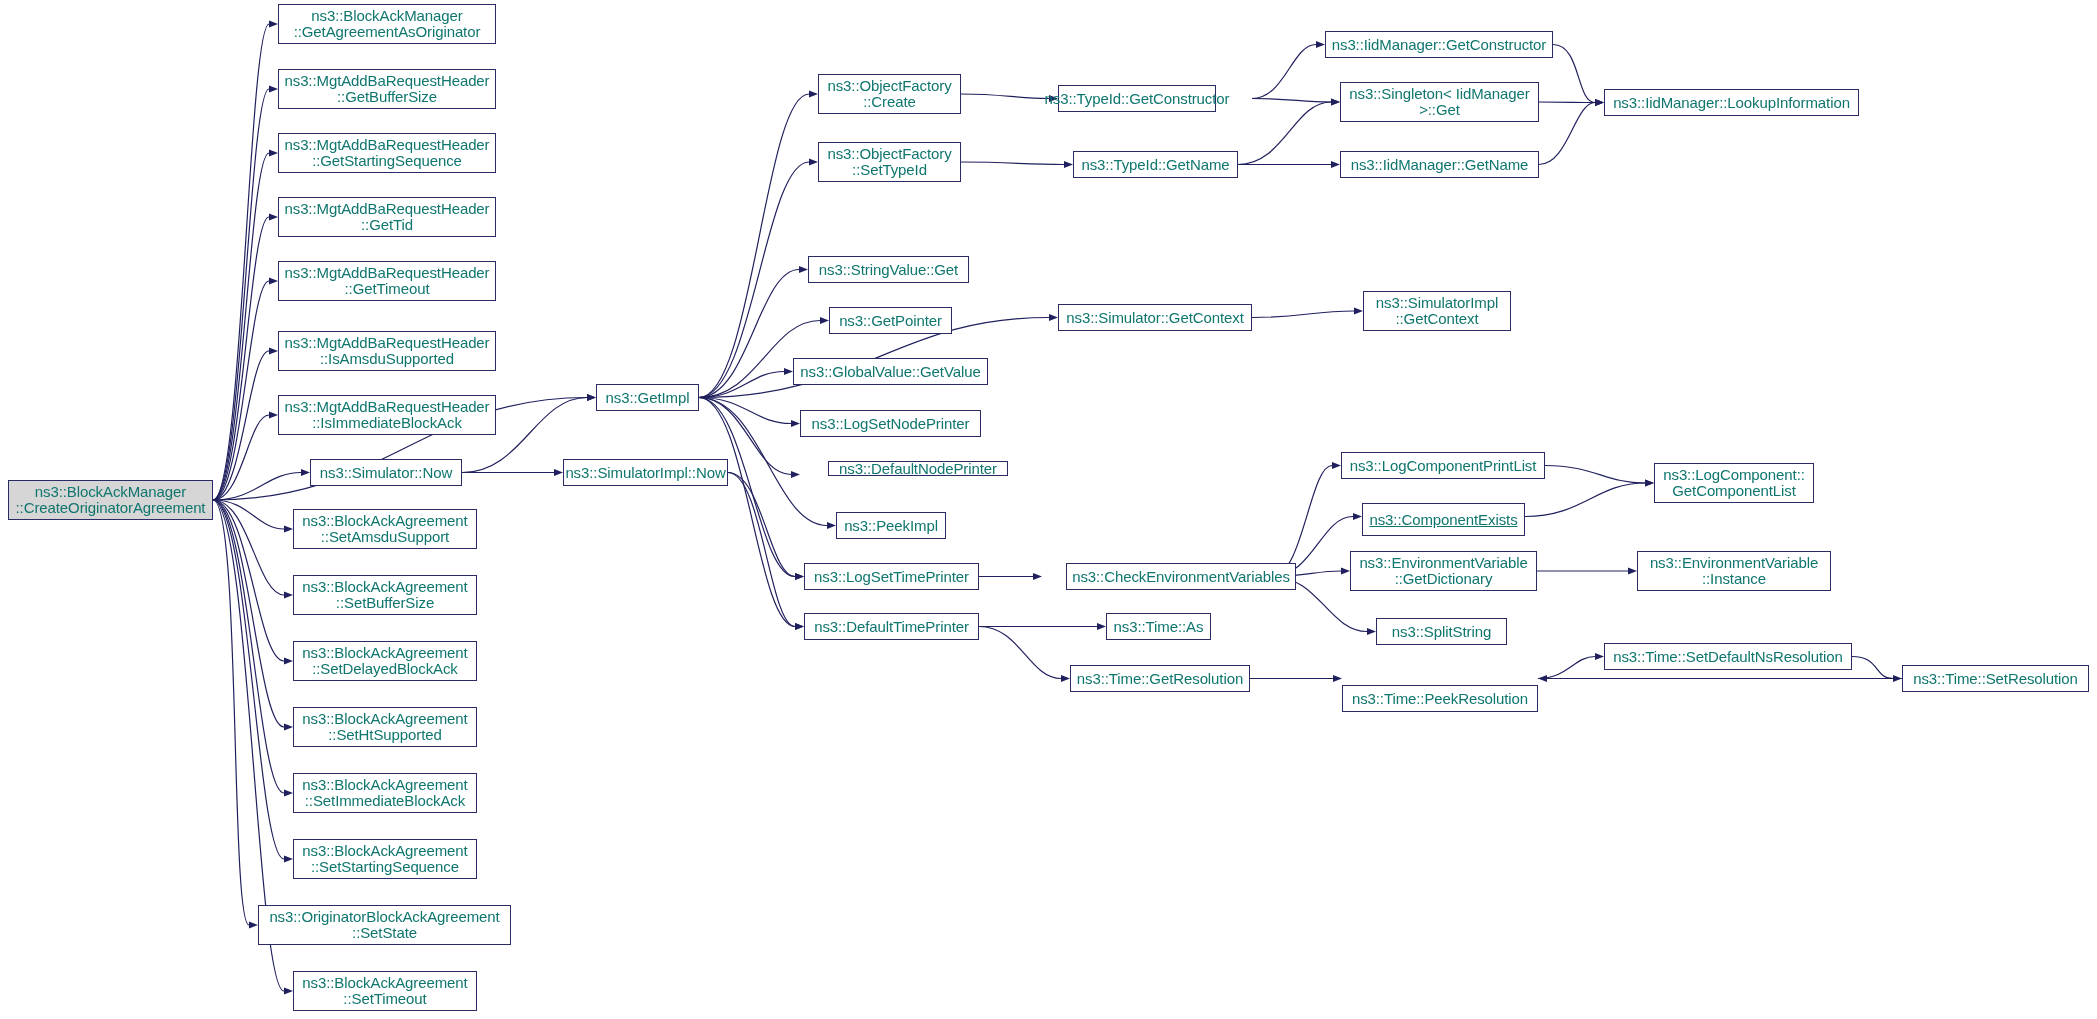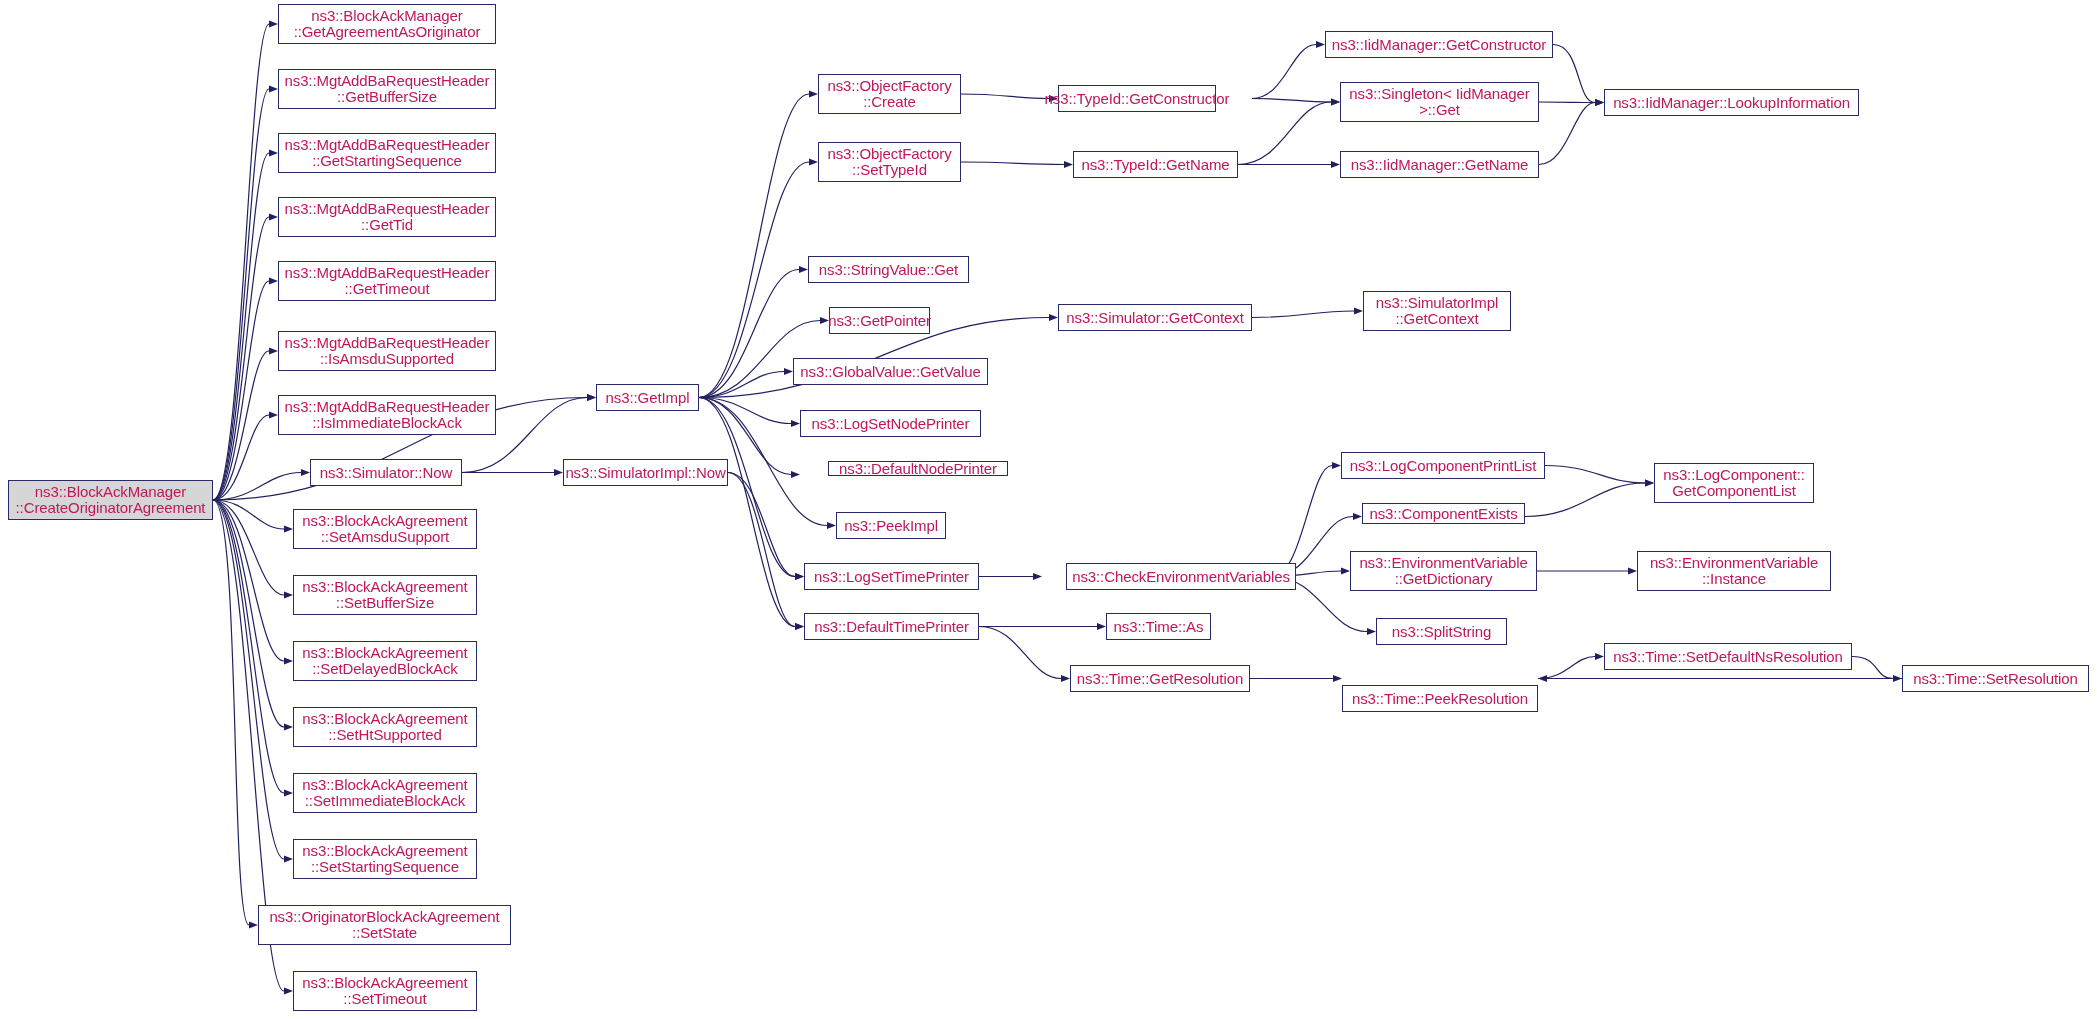--- a/index.html
+++ b/index.html
@@ -13,21 +13,21 @@
     height: 1019px;
     background: #ffffff;
     font-family: "Liberation Sans", sans-serif;
     overflow: hidden;
   }
   .node {
     position: absolute;
     box-sizing: border-box;
     border: 1px solid #2a2a66;
     background: #ffffff;
-    color: #be185d;
+    color: #0f766e;
     font-size: 15px;
     line-height: 16px;
     display: flex;
     align-items: center;
     justify-content: center;
     text-align: center;
     padding: 2px 4px;
     white-space: pre-line;
     letter-spacing: -0.1px;
   }
@@ -205,42 +205,42 @@
 ::SetState</span></div>
       <div class="node" style="left: 293px; top: 971px; width: 184px; height: 40px;"><span>ns3::BlockAckAgreement
 ::SetTimeout</span></div>
       <div class="node" style="left: 563px; top: 459px; width: 165px; height: 27px;"><span>ns3::SimulatorImpl::Now</span></div>
       <div class="node" style="left: 596px; top: 384px; width: 103px; height: 27px;"><span>ns3::GetImpl</span></div>
       <div class="node" style="left: 818px; top: 74px; width: 143px; height: 40px;"><span>ns3::ObjectFactory
 ::Create</span></div>
       <div class="node" style="left: 818px; top: 142px; width: 143px; height: 40px;"><span>ns3::ObjectFactory
 ::SetTypeId</span></div>
       <div class="node" style="left: 808px; top: 256px; width: 161px; height: 27px;"><span>ns3::StringValue::Get</span></div>
-      <div class="node" style="left: 829px; top: 307px; width: 101px; height: 27px;"><span>ns3::GetPointer</span></div>
+      <div class="node" style="left: 829px; top: 307px; width: 123px; height: 27px;"><span>ns3::GetPointer</span></div>
       <div class="node" style="left: 793px; top: 358px; width: 195px; height: 27px;"><span>ns3::GlobalValue::GetValue</span></div>
       <div class="node" style="left: 800px; top: 410px; width: 181px; height: 27px;"><span>ns3::LogSetNodePrinter</span></div>
       <div class="node" style="left: 828px; top: 461px; width: 180px; height: 15px;"><span>ns3::DefaultNodePrinter</span></div>
       <div class="node" style="left: 836px; top: 512px; width: 110px; height: 27px;"><span>ns3::PeekImpl</span></div>
       <div class="node" style="left: 804px; top: 563px; width: 175px; height: 27px;"><span>ns3::LogSetTimePrinter</span></div>
       <div class="node" style="left: 804px; top: 613px; width: 175px; height: 27px;"><span>ns3::DefaultTimePrinter</span></div>
       <div class="node" style="left: 1058px; top: 304px; width: 194px; height: 27px;"><span>ns3::Simulator::GetContext</span></div>
       <div class="node" style="left: 1058px; top: 85px; width: 158px; height: 27px;"><span>ns3::TypeId::GetConstructor</span></div>
       <div class="node" style="left: 1073px; top: 151px; width: 165px; height: 27px;"><span>ns3::TypeId::GetName</span></div>
       <div class="node" style="left: 1325px; top: 31px; width: 228px; height: 27px;"><span>ns3::IidManager::GetConstructor</span></div>
       <div class="node" style="left: 1340px; top: 82px; width: 199px; height: 40px;"><span>ns3::Singleton&lt; IidManager
 &gt;::Get</span></div>
       <div class="node" style="left: 1340px; top: 151px; width: 199px; height: 27px;"><span>ns3::IidManager::GetName</span></div>
       <div class="node" style="left: 1604px; top: 89px; width: 255px; height: 27px;"><span>ns3::IidManager::LookupInformation</span></div>
       <div class="node" style="left: 1363px; top: 291px; width: 148px; height: 40px;"><span>ns3::SimulatorImpl
 ::GetContext</span></div>
       <div class="node" style="left: 1042px; top: 563px; width: 230px; height: 27px; margin-left: 24px;"><span>ns3::CheckEnvironmentVariables</span></div>
       <div class="node" style="left: 1106px; top: 613px; width: 105px; height: 27px;"><span>ns3::Time::As</span></div>
       <div class="node" style="left: 1070px; top: 665px; width: 180px; height: 27px;"><span>ns3::Time::GetResolution</span></div>
       <div class="node" style="left: 1341px; top: 452px; width: 204px; height: 27px;"><span>ns3::LogComponentPrintList</span></div>
-      <div class="node" style="left: 1362px; top: 503px; width: 163px; height: 21px;"><span>ns3::ComponentExists</span></div>
+      <div class="node" style="left: 1362px; top: 503px; width: 163px; height: 33px; text-decoration: underline;"><span>ns3::ComponentExists</span></div>
       <div class="node" style="left: 1350px; top: 551px; width: 187px; height: 40px;"><span>ns3::EnvironmentVariable
 ::GetDictionary</span></div>
       <div class="node" style="left: 1376px; top: 618px; width: 131px; height: 27px;"><span>ns3::SplitString</span></div>
       <div class="node" style="left: 1654px; top: 463px; width: 160px; height: 40px;"><span>ns3::LogComponent::
 GetComponentList</span></div>
       <div class="node" style="left: 1637px; top: 551px; width: 194px; height: 40px;"><span>ns3::EnvironmentVariable
 ::Instance</span></div>
       <div class="node" style="left: 1342px; top: 665px; width: 196px; height: 27px; margin-top: 20px;"><span>ns3::Time::PeekResolution</span></div>
       <div class="node" style="left: 1604px; top: 643px; width: 248px; height: 27px;"><span>ns3::Time::SetDefaultNsResolution</span></div>
       <div class="node" style="left: 1902px; top: 665px; width: 187px; height: 27px;"><span>ns3::Time::SetResolution</span></div>

